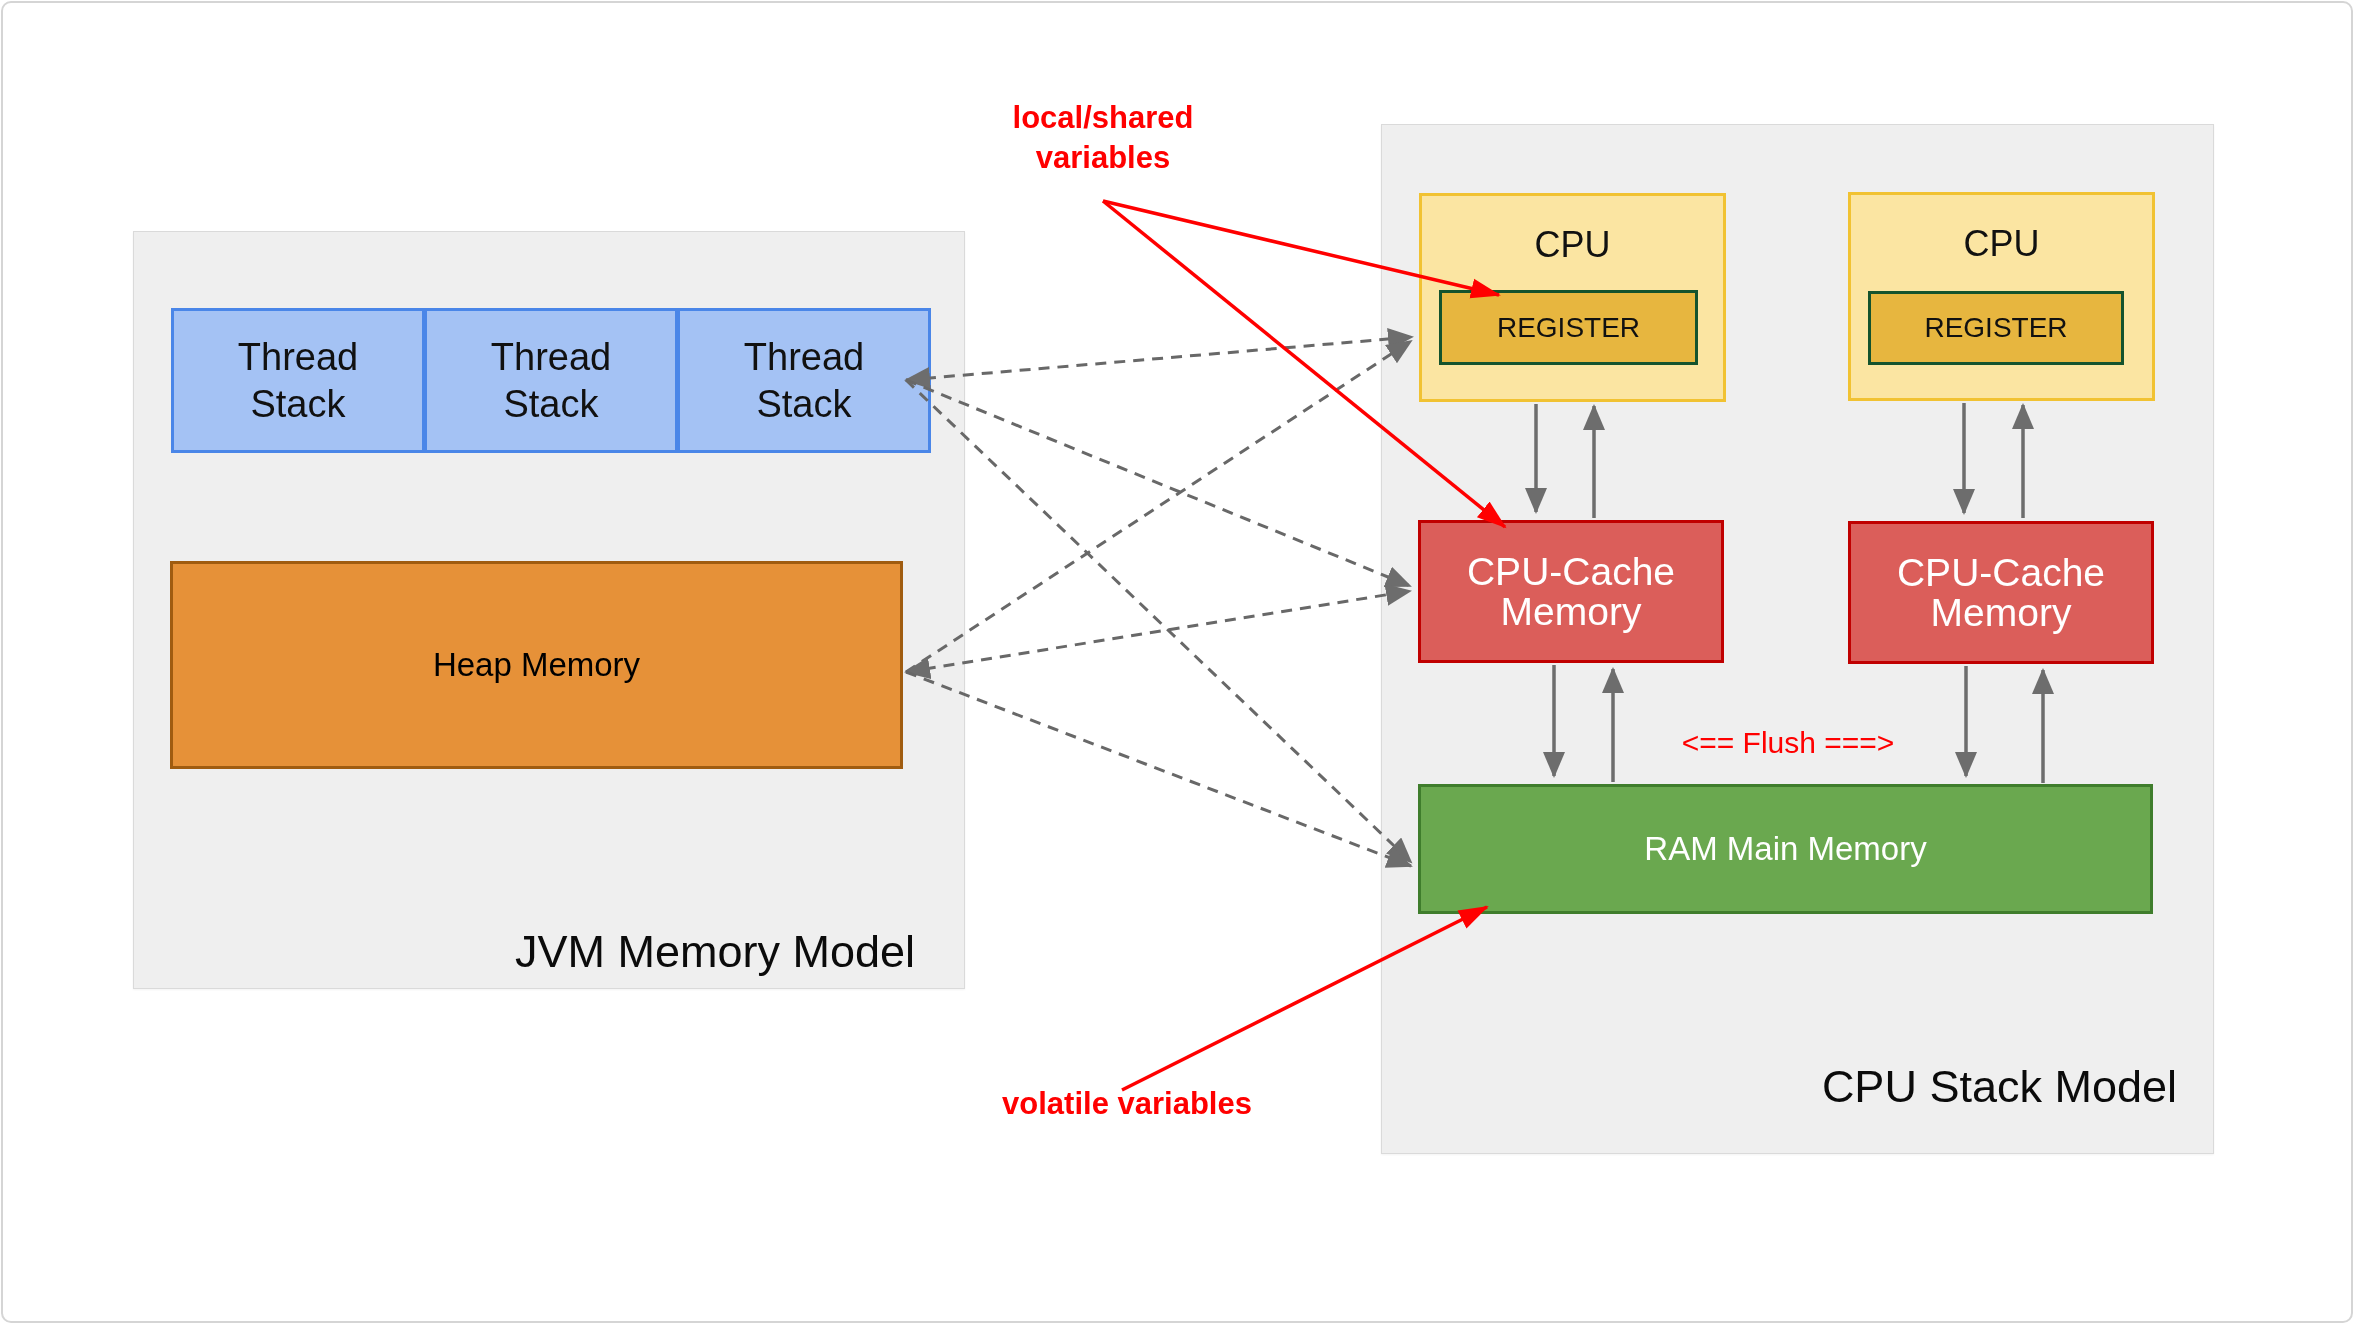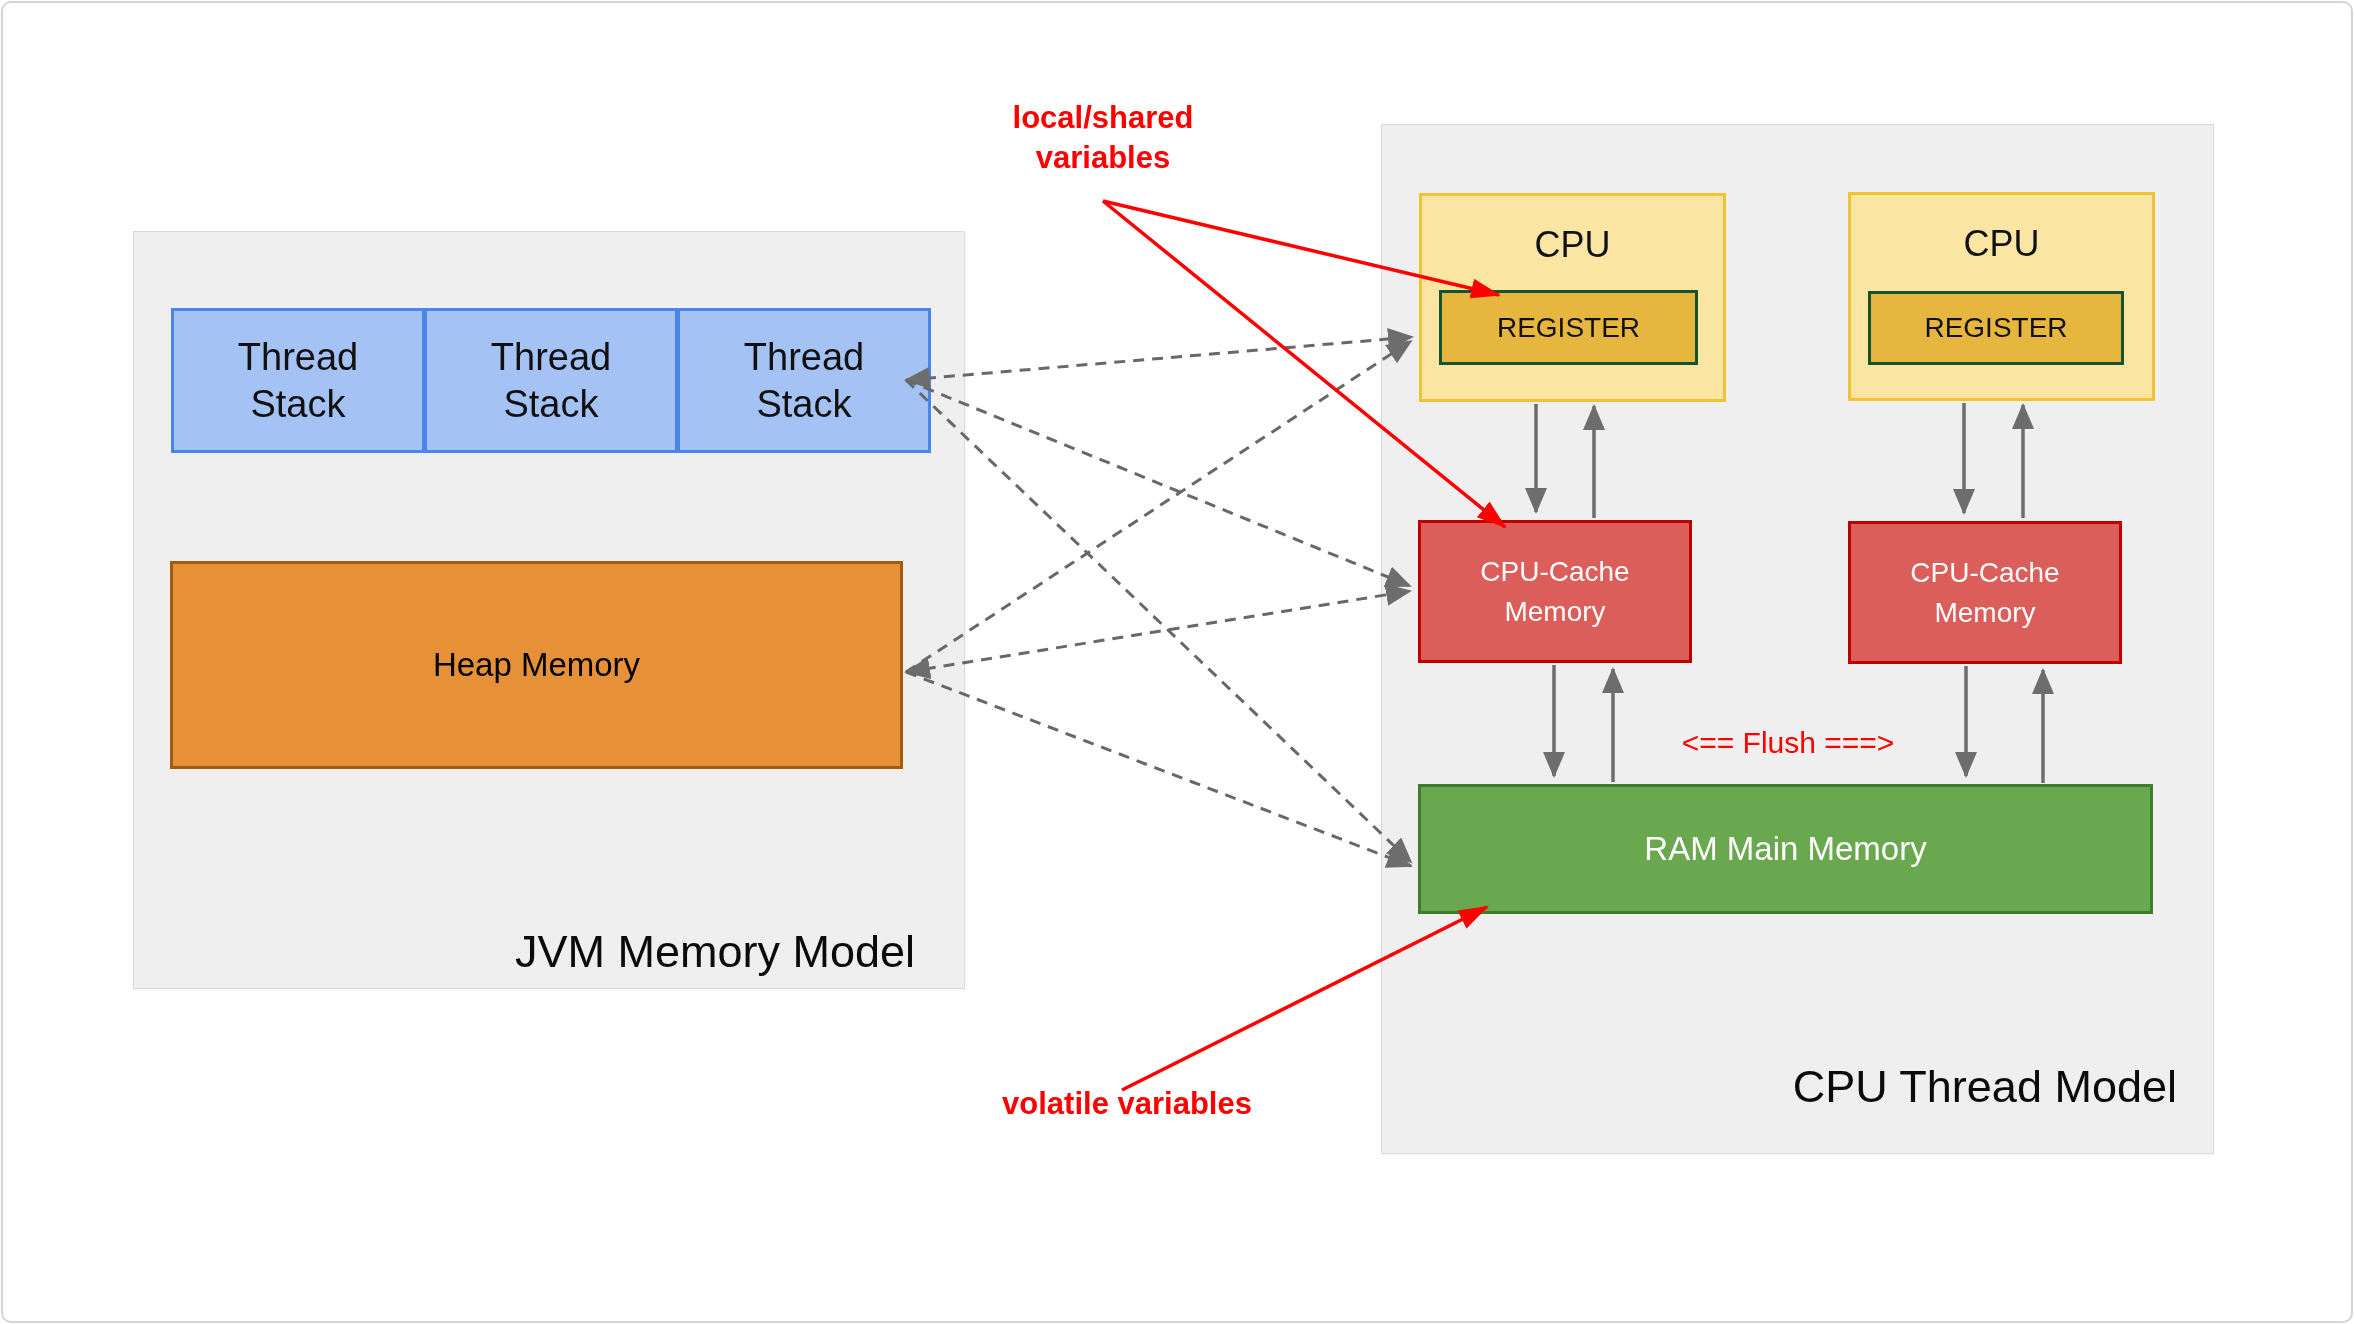--- a/index.html
+++ b/index.html
@@ -19,21 +19,21 @@
 
   .heap{left:170px;top:561px;width:733px;height:208px;background:#e69138;border:3px solid #a05c10;color:#000000;font-size:33px;}
 
   .cpu-box{width:307px;height:209px;top:193px;background:#fbe5a2;border:3px solid #f1c232;color:#111;
            font-size:36px;align-items:flex-start;padding-top:28px;}
   .cpu1{left:1419px;} .cpu2{left:1848px;top:192px;}
 
   .reg{width:259px;height:75px;background:#e7b63f;border:3px solid #14532d;color:#111;font-size:28px;}
   .reg1{left:1439px;top:290px;} .reg2{left:1868px;top:291px;width:256px;height:74px;}
 
-  .cache{width:274px;height:143px;background:#db5e5a;border:3px solid #c00000;color:#fff;font-size:28px;line-height:40px;}
+  .cache{width:306px;height:143px;background:#db5e5a;border:3px solid #c00000;color:#fff;font-size:39px;line-height:40px;}
   .cache1{left:1418px;top:520px;} .cache2{left:1848px;top:521px;}
 
   .ram{left:1418px;top:784px;width:735px;height:130px;background:#6aa84f;border:3px solid #3f7d2c;color:#fff;font-size:33px;}
 
   .panel-title{position:absolute;color:#0b0b0b;font-size:45px;line-height:1.1;}
   .jvm-title{left:435px;top:903px;width:480px;text-align:right;margin-top:24px;}
   .cpu-title{left:1700px;top:1062px;width:477px;text-align:right;}
 
   .note{position:absolute;color:#ff0000;font-size:31px;line-height:40px;text-align:center;}
   .note-local{left:953px;top:98px;width:300px;font-weight:bold;}
@@ -62,21 +62,21 @@
 
   <div class="box cpu-box cpu1">CPU</div>
   <div class="box cpu-box cpu2">CPU</div>
   <div class="box reg reg1">REGISTER</div>
   <div class="box reg reg2">REGISTER</div>
   <div class="box cache cache1 prewrap">CPU-Cache
 Memory</div>
   <div class="box cache cache2 prewrap">CPU-Cache
 Memory</div>
   <div class="box ram">RAM Main Memory</div>
-  <div class="panel-title cpu-title">CPU Thread Model</div>
+  <div class="panel-title cpu-title">CPU Stack Model</div>
 
   <div class="note note-local prewrap">local/shared
 variables</div>
   <div class="note note-volatile">volatile variables</div>
   <div class="note note-flush">&lt;== Flush ===&gt;</div>
 
   <svg class="arrows" viewBox="0 0 2354 1324">
     <defs>
       <marker id="aGray" markerUnits="userSpaceOnUse" markerWidth="28" markerHeight="24" refX="24" refY="11" orient="auto-start-reverse">
         <path d="M0,0 L26,11 L0,22 Z" fill="#6d6d6d"></path>

